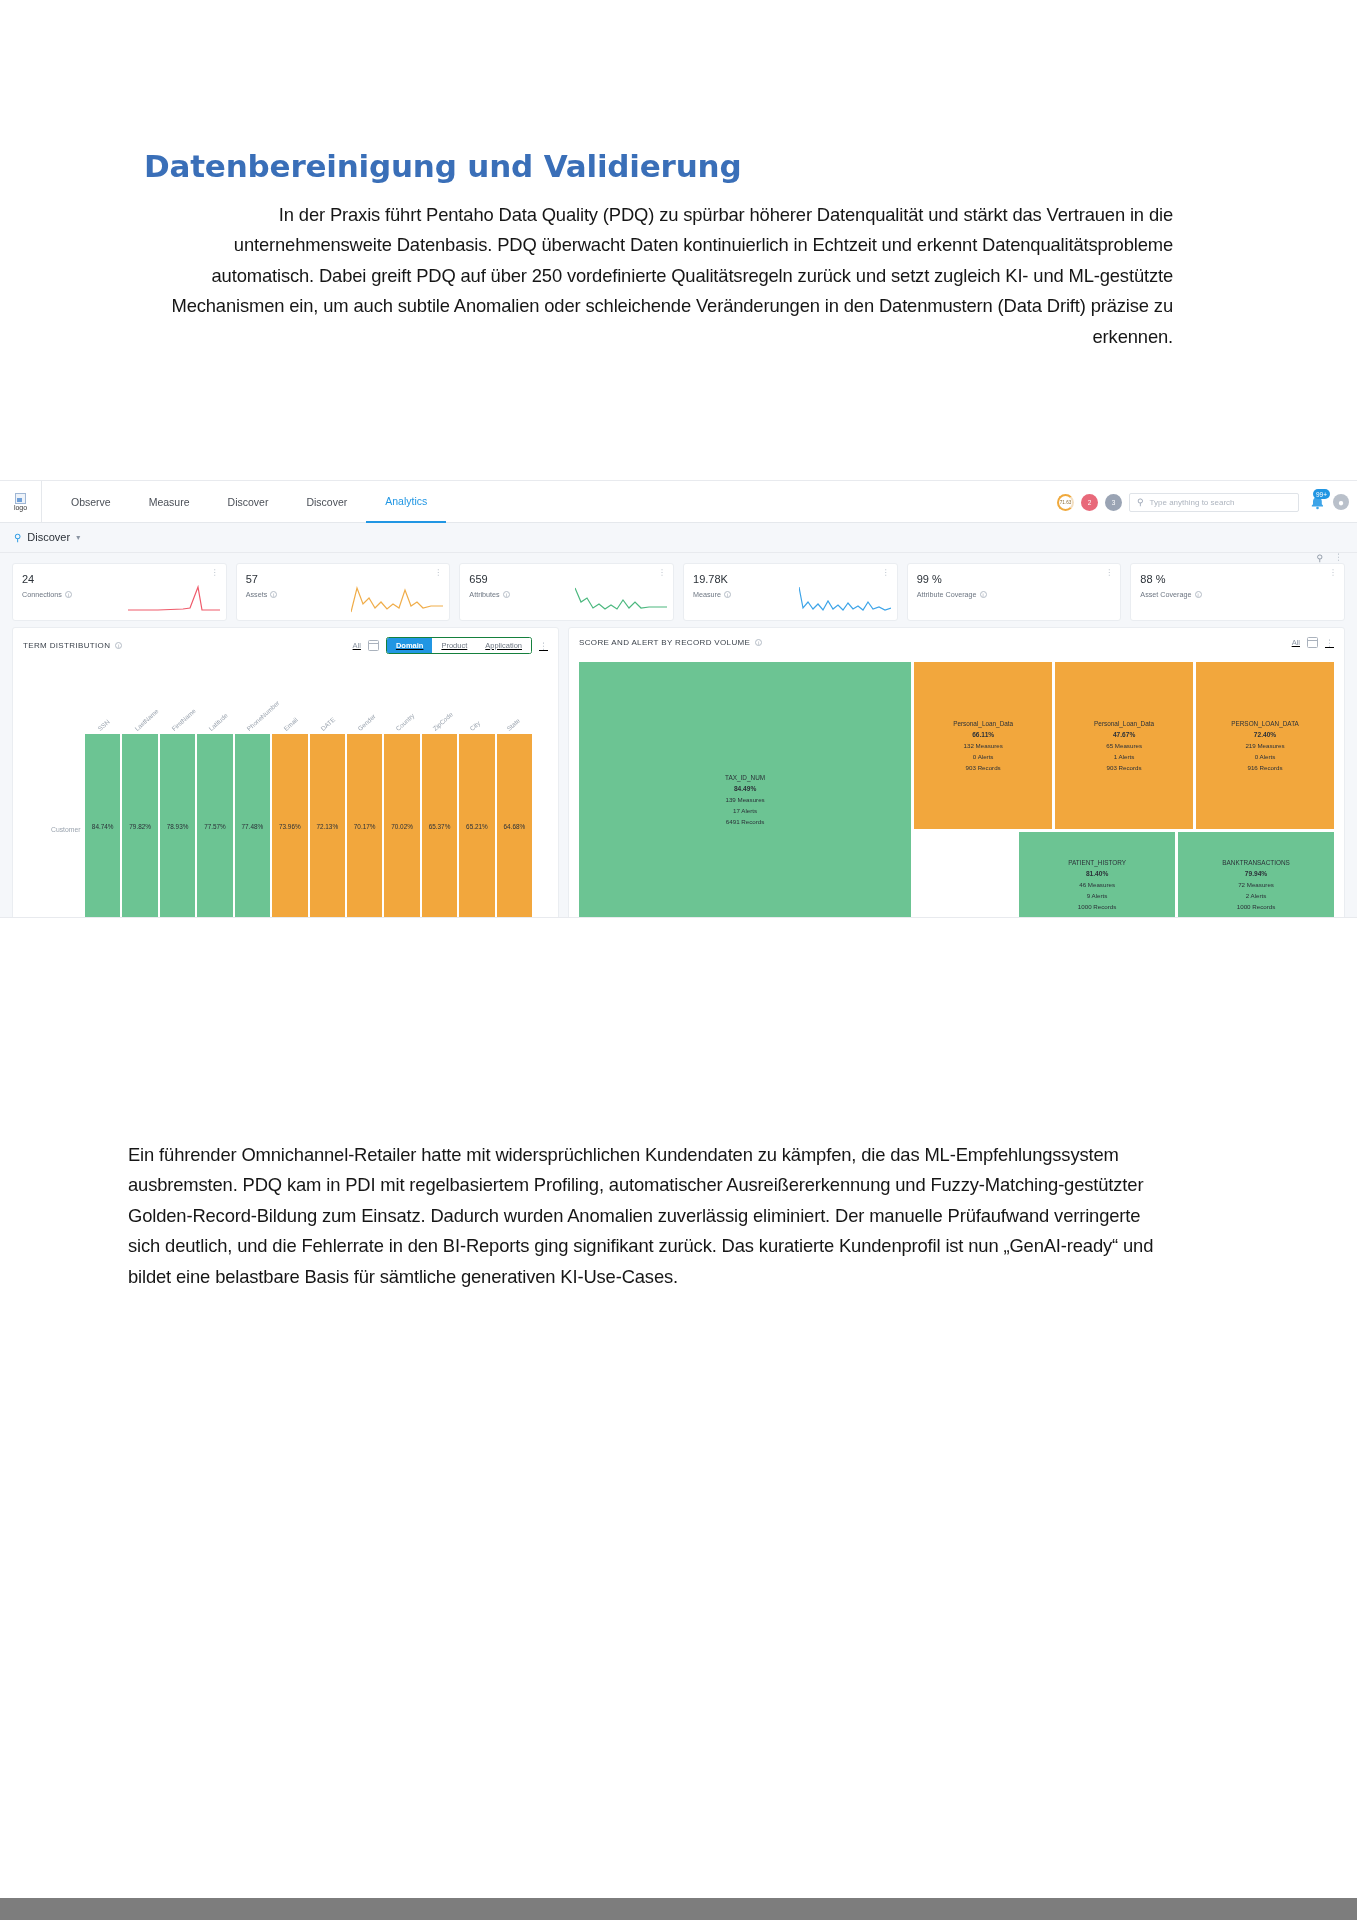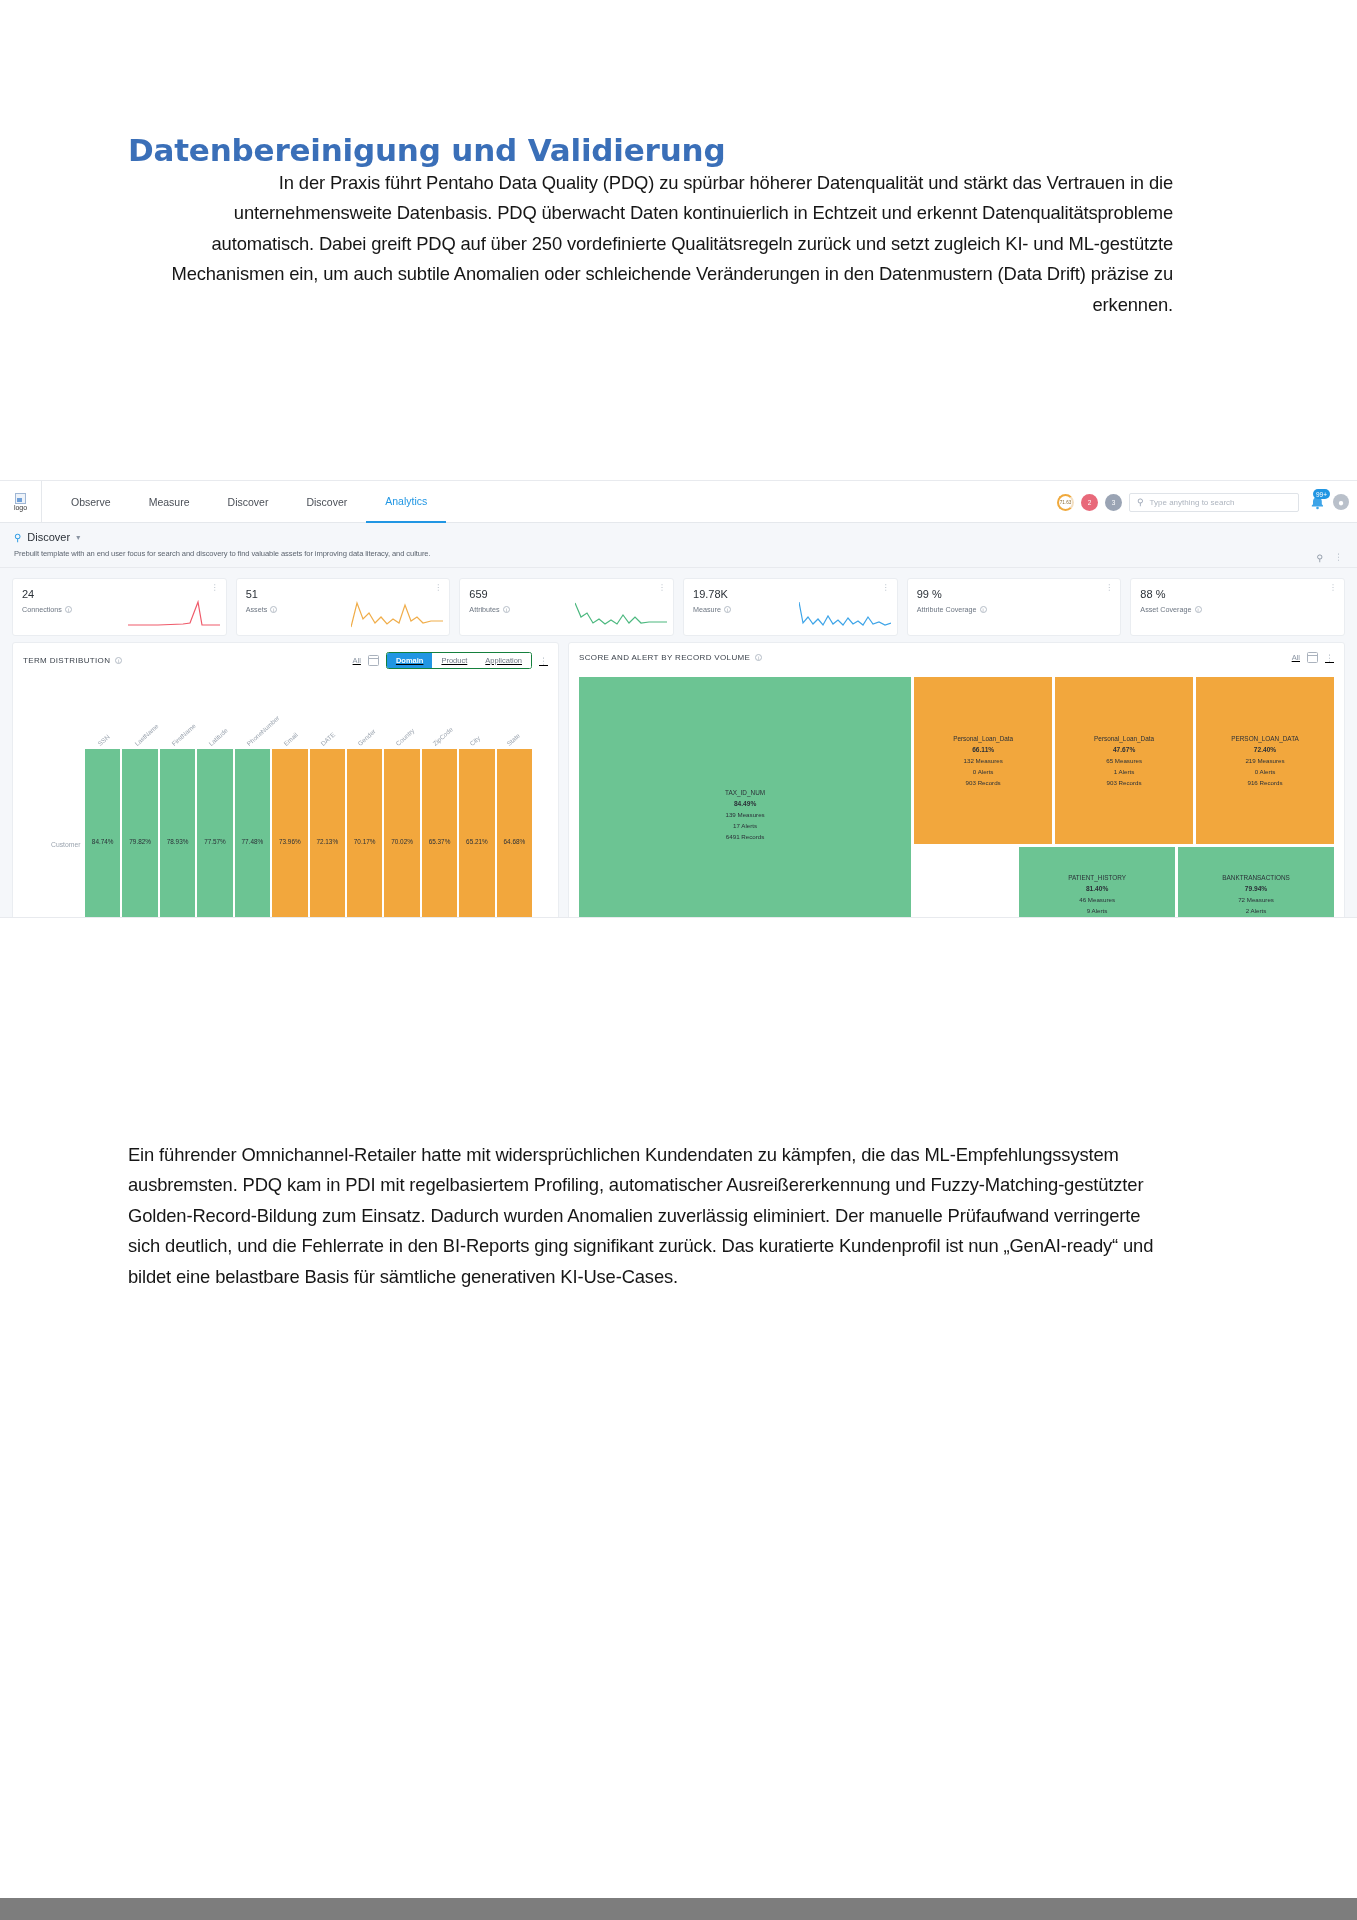--- a/index.html
+++ b/index.html
@@ -9,21 +9,21 @@
     background:#ffffff;
     font-family:"Liberation Sans", sans-serif;
     overflow:hidden;
   }
 
   
   .article { position:absolute; left:128px; top:0; width:1075px; }
   h1.page-title {
     font-family:"DejaVu Sans", sans-serif;
     font-size:31px; font-weight:600; color:#3a6fb8;
-    margin:0; padding-top:132px; letter-spacing:-0.2px;
+    margin:16px; padding-top:132px; letter-spacing:-0.2px;
   }
   p.body-copy {
     font-size:18.4px; line-height:30.4px; color:#161616;
     margin:0; letter-spacing:-0.15px;
   }
   .para-top { margin-top:48px; width:1045px;text-align:right; }
   .para-bottom { margin-top:0; width:1045px; }
 
   
   .dash {
@@ -199,21 +199,20 @@
       <div class="avatar-circ">●</div>
     </div>
   </div>
 
   <div class="subhead">
     <div class="subhead-title">
       <span class="sicon">⚲</span>
       <span class="ttxt">Discover</span>
       <span class="chev">▾</span>
     </div>
-    <div class="subhead-desc">Prebuilt template with an end user focus for search and discovery to find valuable assets for improving data literacy, and culture.</div>
     <div class="subhead-actions">
       <span>⚲</span>
       <span class="dots-v">⋮</span>
     </div>
   </div>
 
   <div class="kpi-row">
 
     <div class="kpi-card">
       <span class="kpi-dots">⋮</span>
@@ -222,21 +221,21 @@
         <span>Connections</span>
         <span class="kpi-i">i</span>
       </div>
       <svg class="kpi-spark" viewBox="0 0 92 30" preserveAspectRatio="none">
         <path d="M0,26 L30,26 L55,25 L62,24 L70,3 L74,26 L92,26" fill="none" stroke="#ef5a6a" stroke-width="1.2"></path>
       </svg>
     </div>
 
     <div class="kpi-card">
       <span class="kpi-dots">⋮</span>
-      <div class="kpi-val">51</div>
+      <div class="kpi-val">57</div>
       <div class="kpi-lbl">
         <span>Assets</span>
         <span class="kpi-i">i</span>
       </div>
       <svg class="kpi-spark" viewBox="0 0 92 30" preserveAspectRatio="none">
         <path d="M0,28 L6,4 L12,20 L18,14 L24,24 L30,18 L36,25 L42,20 L48,24 L54,6 L60,22 L66,18 L72,24 L80,22 L92,22" fill="none" stroke="#f0ad4a" stroke-width="1.2"></path>
       </svg>
     </div>
 
     <div class="kpi-card">

